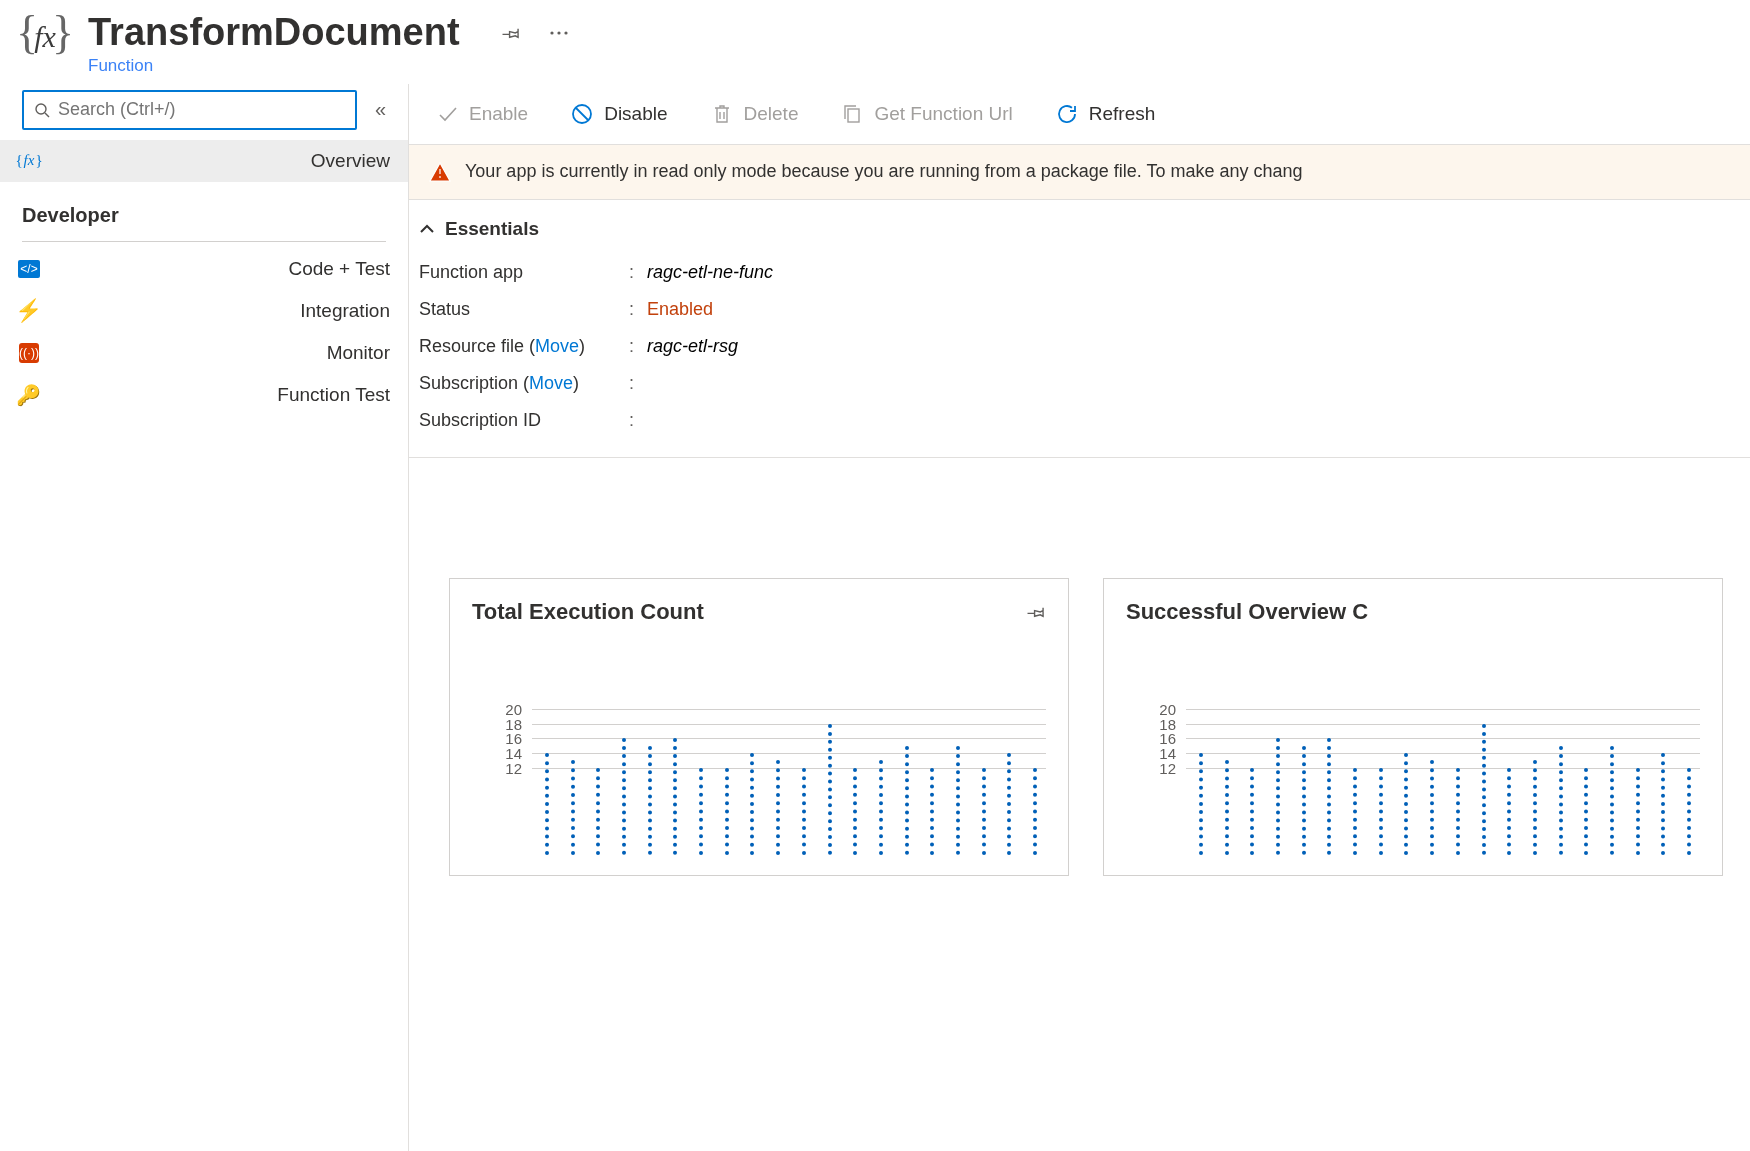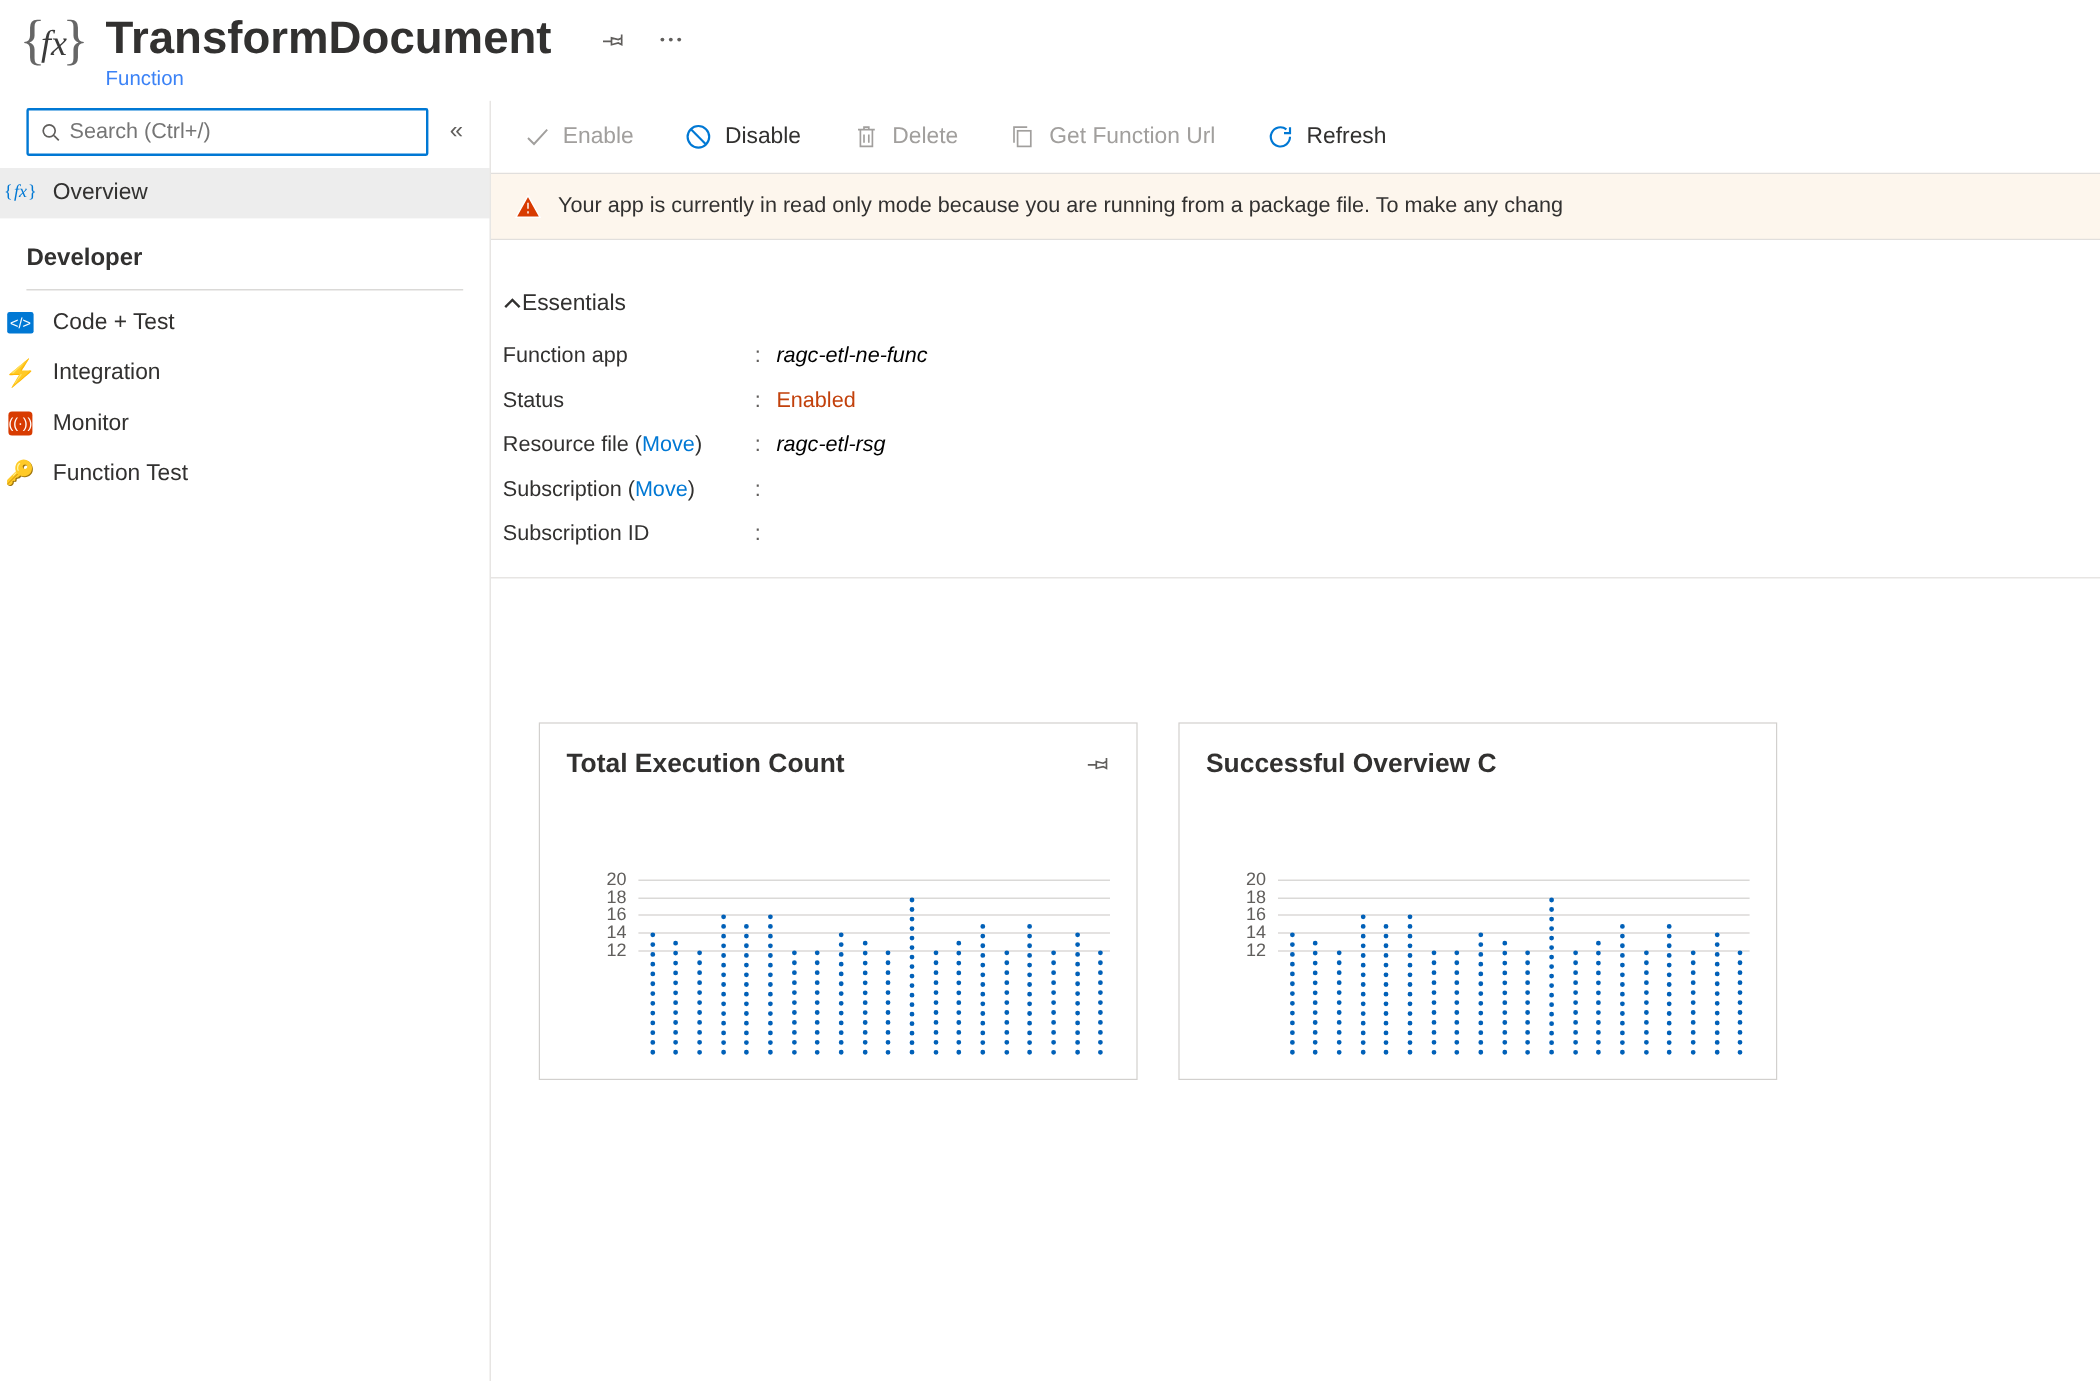--- a/index.html
+++ b/index.html
@@ -21,21 +21,21 @@
   .body { display:flex; flex: 1; min-height: 0; }
   
   
   .sidebar { width: 408px; display:flex; flex-direction:column; border-right: none; }
   .search-row { display:flex; align-items:center; padding: 6px 22px 10px 22px; gap: 18px; }
   .search-box { flex:1; display:flex; align-items:center; border: 2px solid #0078d4; border-radius: 2px; height: 40px; padding: 0 10px; gap: 8px; }
   .search-box input { border:none; outline:none; font-size: 18px; flex:1; background:transparent; }
   .search-icon { color:#605e5c; }
   .collapse-btn { color:#605e5c; cursor:pointer; font-size:20px; }
   
-  .nav-item { display:flex; align-items:center; gap: 16px; padding: 10px 6px; font-size: 19px; cursor:pointer; }
+  .nav-item { display:flex; align-items:center; gap: 16px; padding: 10px 18px; font-size: 19px; cursor:pointer;justify-content:space-between; }
   .nav-item.selected { background: #ededed; }
   .nav-icon { width: 22px; height: 22px; display:flex; align-items:center; justify-content:center; }
   .nav-icon.fx-small { font-family: Georgia, serif; font-style: italic; font-size: 15px; color:#0078d4; position:relative; }
   .nav-icon.fx-small::before { content:"{"; font-style:normal; color:#0078d4; margin-right:1px; }
   .nav-icon.fx-small::after { content:"}"; font-style:normal; color:#0078d4; margin-left:1px; }
   
   .section-header { font-size: 20px; font-weight: 600; padding: 22px 22px 8px 22px; }
   .section-divider { border: none; border-top: 1px solid #d2d0ce; margin: 6px 22px 6px 22px; }
   
   .ic-code { background:#0078d4; color:#fff; width:22px; height:18px; border-radius:2px; font-size:12px; display:flex; align-items:center; justify-content:center; }
@@ -50,30 +50,30 @@
   .tb-btn { display:flex; align-items:center; gap: 10px; padding: 4px 16px; font-size: 19px; cursor:pointer; color:#323130; }
   .tb-btn.disabled { color:#a19f9d; cursor:default; }
   .tb-btn .tb-icon { width:24px; height:24px; display:flex; align-items:center; justify-content:center; }
   .tb-btn.disabled .tb-icon { color:#a19f9d; }
   .tb-icon.blue { color:#0078d4; }
   
   .banner { display:flex; align-items:center; gap: 14px; background:#fdf6ed; border-top:1px solid #e1dfdd; border-bottom:1px solid #e1dfdd; padding: 16px 20px; font-size: 18px; color:#323130; white-space:nowrap; overflow:hidden; }
   .banner .warn-icon { color:#d83b01; flex-shrink:0; }
   
   .essentials { padding: 18px 10px; border-bottom: 1px solid #e1dfdd; }
-  .essentials-header { display:flex; align-items:center; font-size: 19px; font-weight:400; cursor:pointer; margin-bottom: 14px; margin-top: 24px; }
+  .essentials-header { display:flex; align-items:center; gap: 10px; font-size: 19px; font-weight:700; cursor:pointer; margin-bottom: 14px; }
   .ess-row { display:flex; align-items:center; padding: 8px 0; font-size: 18px; }
   .ess-label { width: 210px; color:#323130; }
   .ess-label .move-link { color:#0078d4; cursor:pointer; }
   .ess-colon { width: 18px; color:#605e5c; }
   .ess-value { color:#c2410c; }
   .ess-value.link { color:#000000; cursor:pointer;font-style:italic; }
   
   .charts-row { display:flex; gap: 34px; padding: 120px 40px 0 40px; overflow:hidden; }
-  .chart-card { border: 1px solid #d2d0ce; padding: 20px 22px; width: 499px; flex-shrink:0; position:relative; }
+  .chart-card { border: 1px solid #d2d0ce; padding: 20px 22px; width: 620px; flex-shrink:0; position:relative; }
   .chart-title-row { display:flex; align-items:center; justify-content:space-between; }
   .chart-title { font-size: 22px; font-weight:600; }
   .chart-pin { color:#605e5c; cursor:pointer; }
   .chart-area { margin-top: 70px; position:relative; height: 160px; }
   .y-tick { position:absolute; right:8px; font-size:15px; color:#605e5c; transform: translateY(-50%); }
   .grid-line { position:absolute; left:60px; right:0; border-top:1px solid #d2d0ce; }
   .plot { position:absolute; left:60px; right:0; top:0; bottom:0; }
   .bar { position:absolute; bottom:0; width:4px; border-left: 4px dotted #0060b8; }
   
   svg { display:block; }

